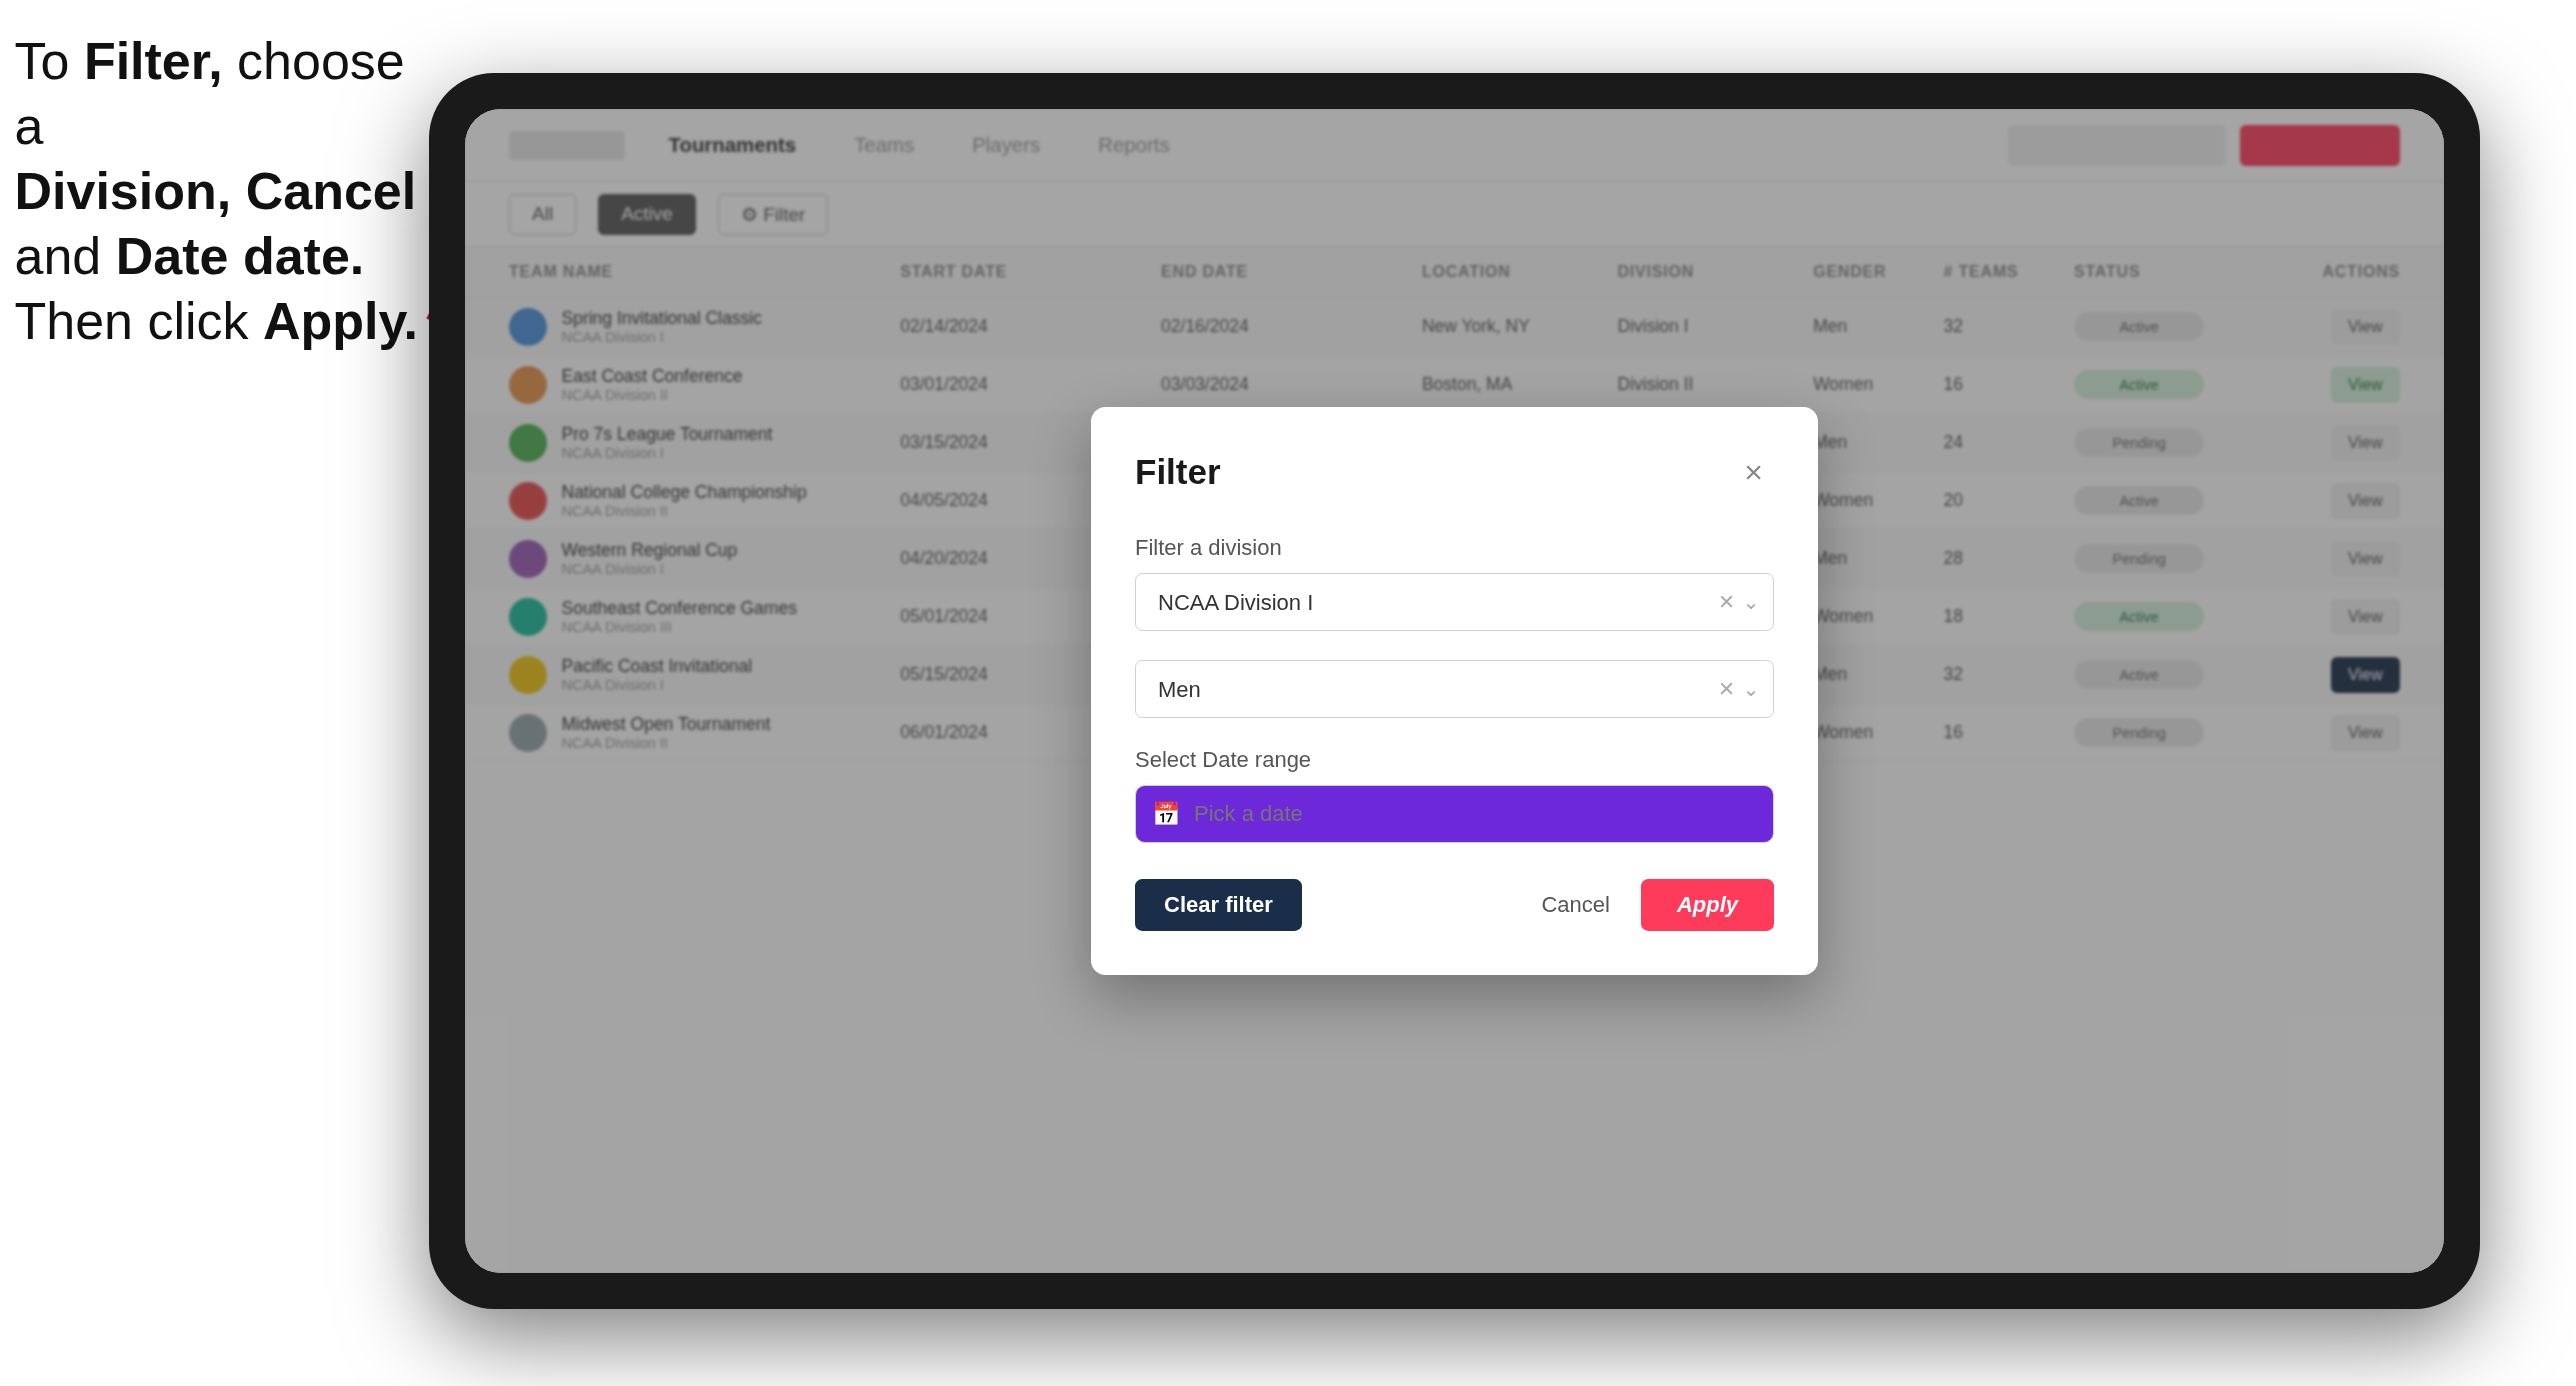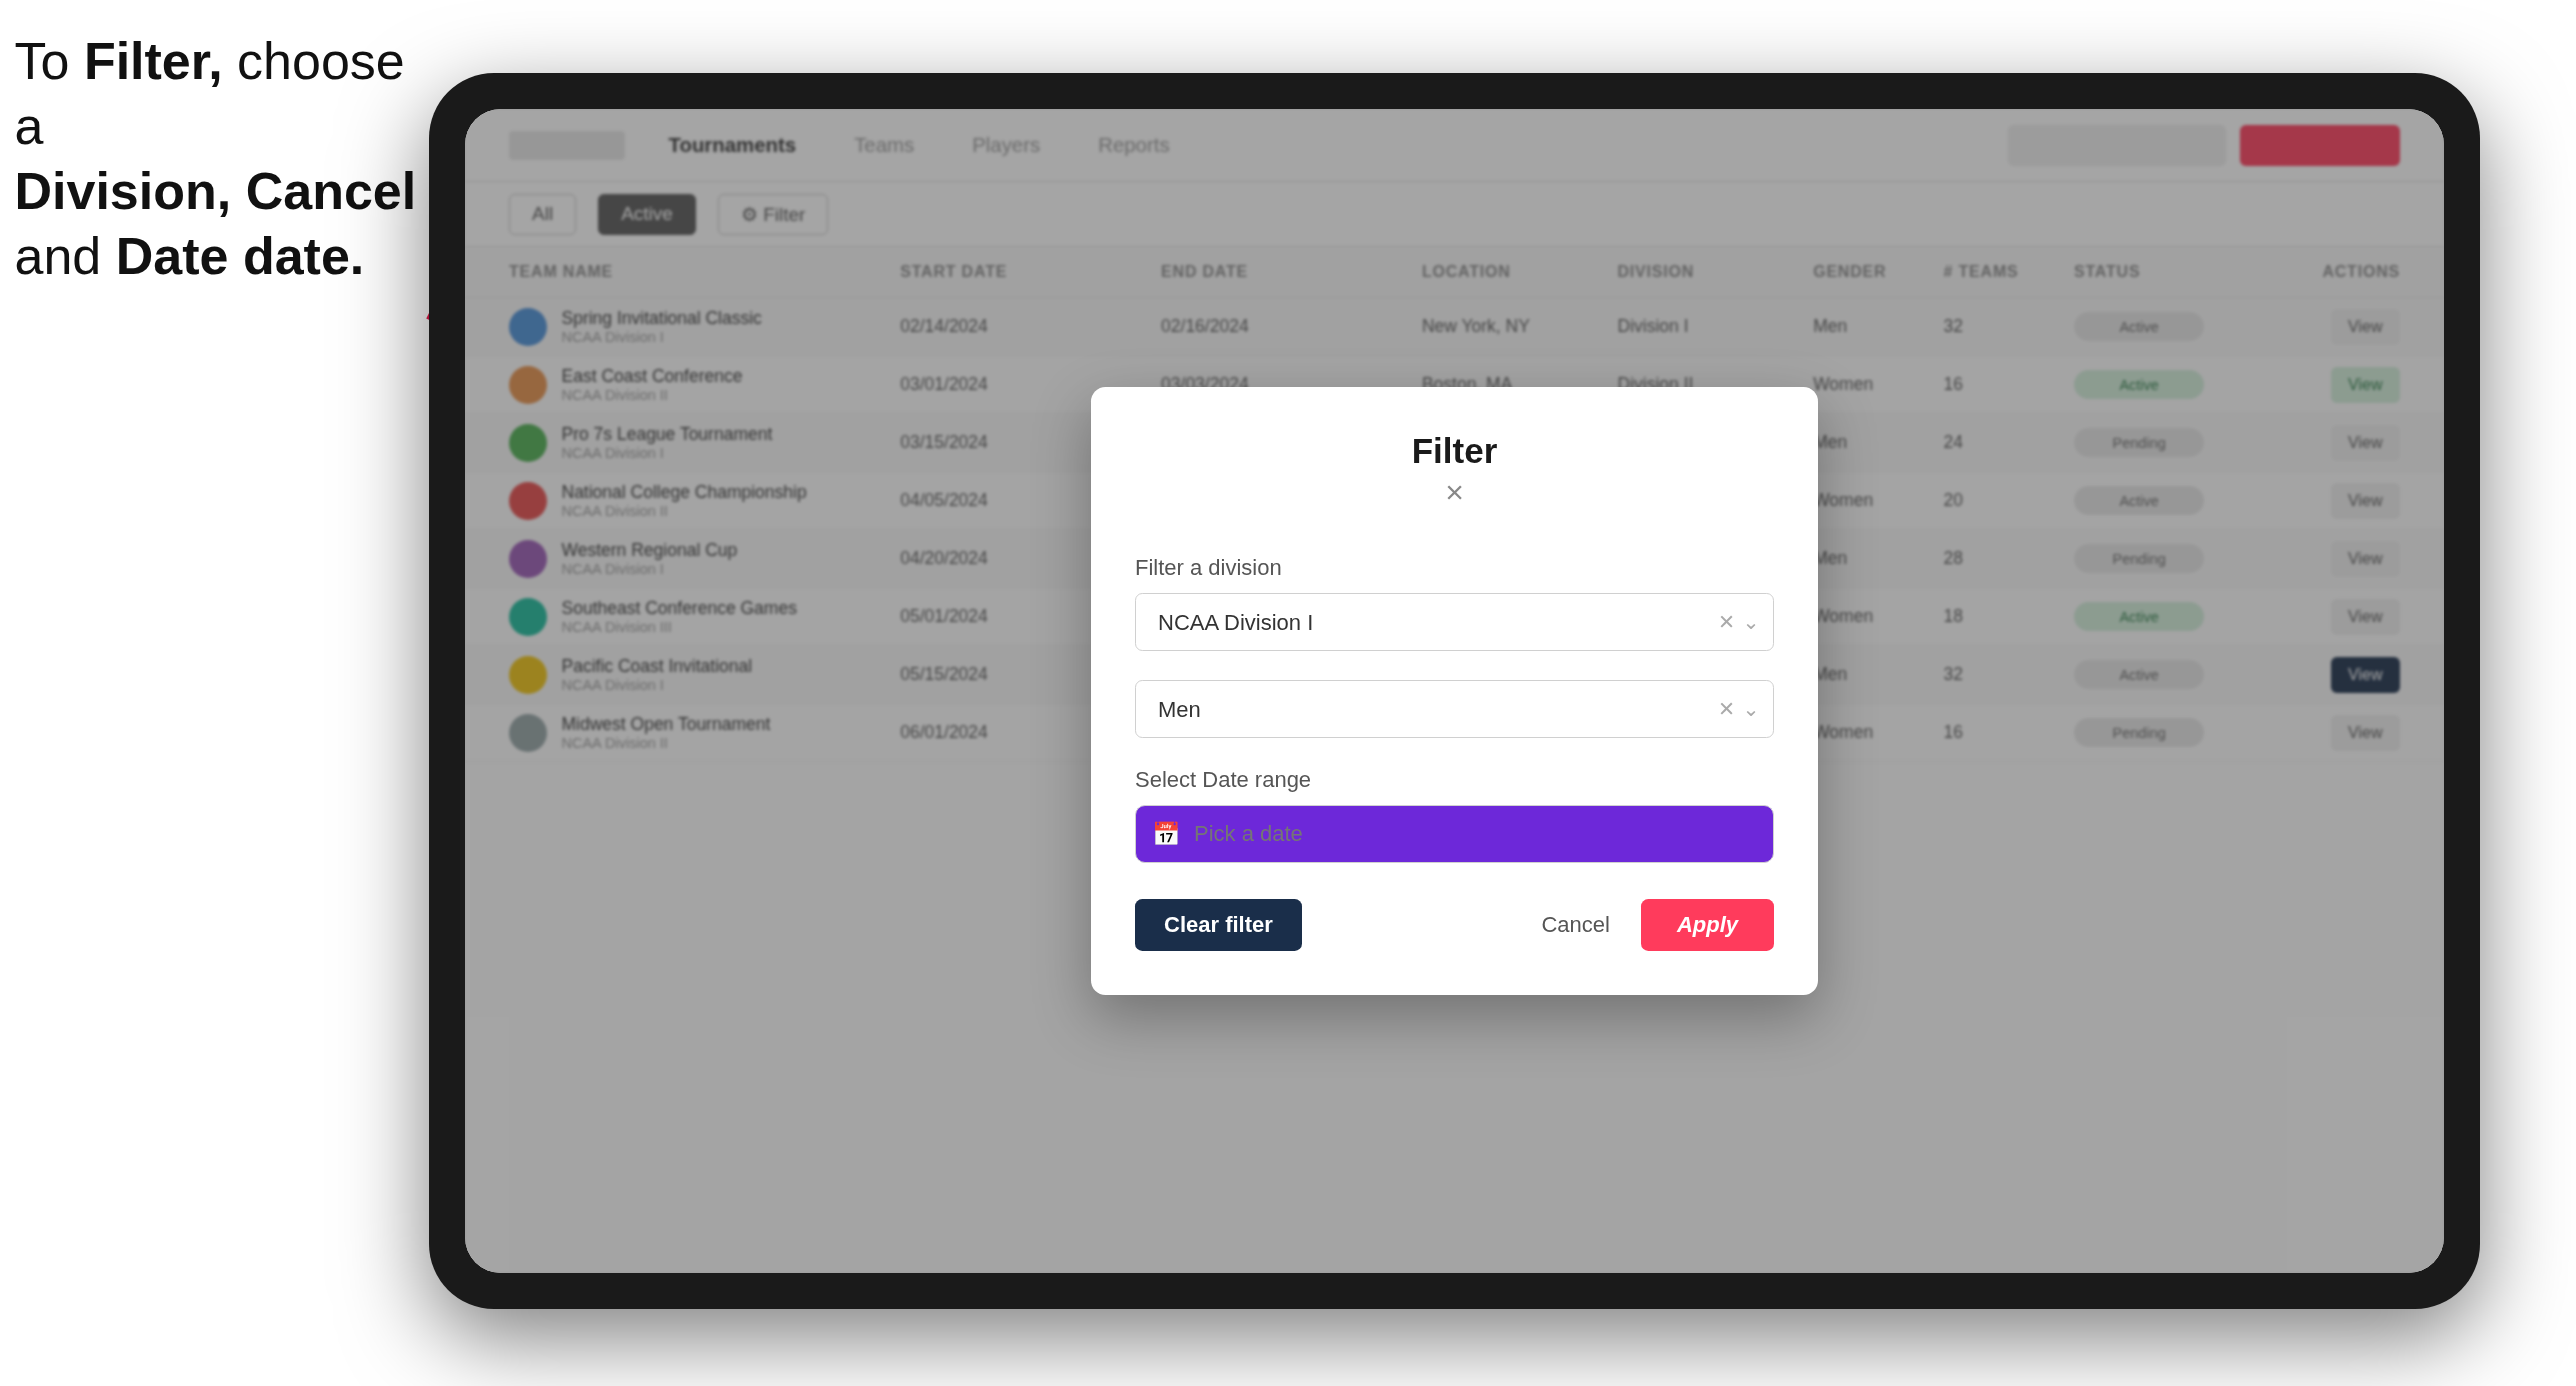--- a/index.html
+++ b/index.html
@@ -258,21 +258,20 @@
       padding: 44px;
       box-shadow: 0 22px 58px rgba(0,0,0,0.3);
       position: relative;
     }
 
     .modal-header {
       display: flex;
       align-items: center;
       justify-content: space-between;
       margin-bottom: 43px;
-      flex-direction: column;
     }
 
     .modal-title {
       font-size: 35px;
       font-weight: 700;
       color: #1a1a1a;
     }
 
     .modal-close {
       width: 41px;
@@ -430,20 +429,21 @@
       flex-direction: column;
     }
   </style>
 </head>
 <body>
 
 <div class="instruction-text">
   <span>To <span class="bold">Filter,</span> choose a</span><br>
   <span class="bold">Division, Cancel</span><br>
   <span>and <span class="bold">Date date.</span></span><br>
+  <span>Then click <span class="bold">Apply.</span></span>
 </div>
 
 <svg class="arrow-svg" viewBox="0 0 3542 1906">
   <defs>
     <marker id="arrowhead" markerWidth="10" markerHeight="7" refX="10" refY="3.5" orient="auto">
       <polygon points="0 0, 10 3.5, 0 7" fill="#e8174a"></polygon>
     </marker>
   </defs>
   <line x1="590" y1="430" x2="1130" y2="700" stroke="#e8174a" stroke-width="18" marker-end="url(#arrowhead)"></line>
 </svg>

